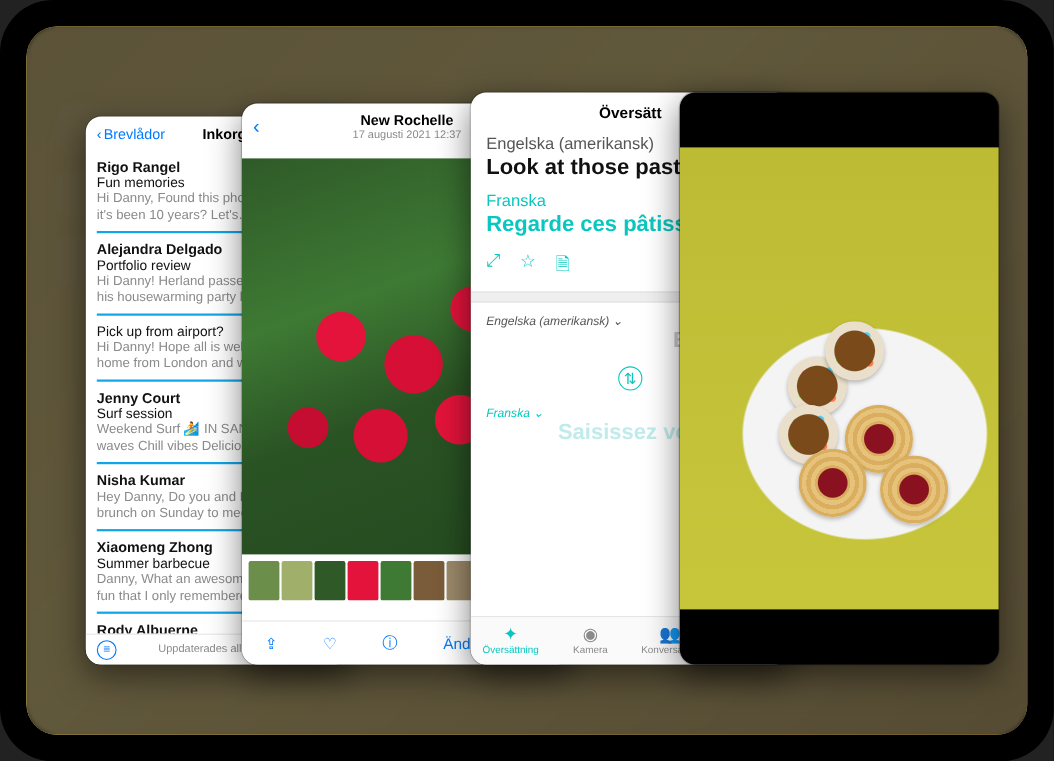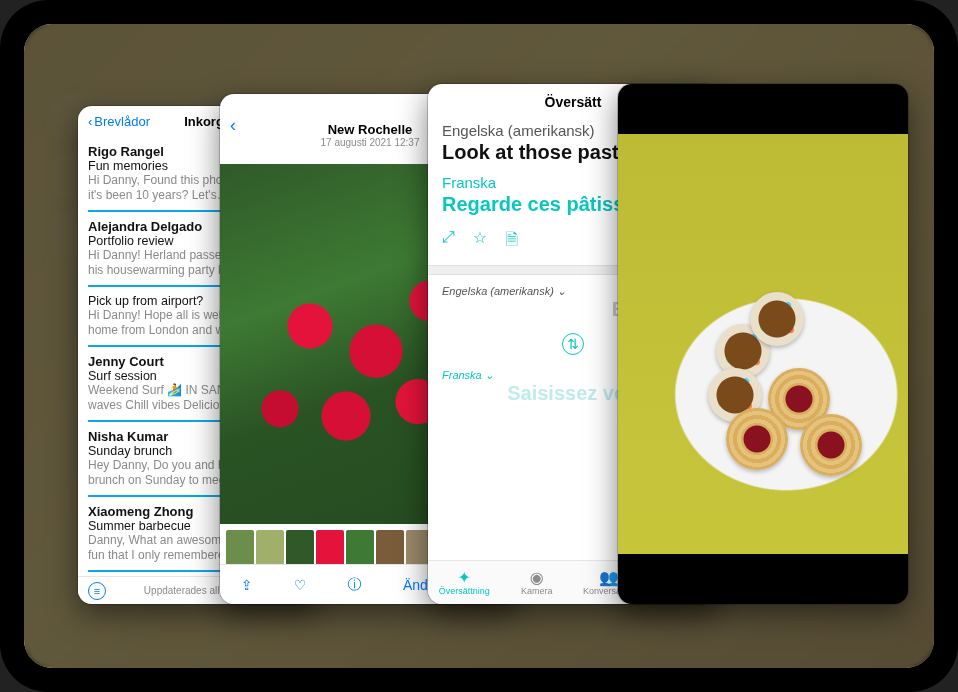--- a/index.html
+++ b/index.html
@@ -50,21 +50,21 @@
   .mail-from { font-weight: 600; font-size: 13px; color:#111; }
   .mail-subj { font-size: 12.5px; color:#111; }
   .mail-prev { font-size: 12px; color:#8a8a8d; line-height: 1.25; max-height: 2.5em; overflow:hidden; }
   .mail-foot { position:absolute; bottom:0; left:0; right:0; height:28px; display:flex; align-items:center; justify-content:space-between; padding:0 10px; font-size:10px; color:#8a8a8d; border-top:1px solid #e6e6e8; background:#fff;}
   .mail-foot .circ { width:18px;height:18px;border-radius:50%;border:1.5px solid #007aff; display:flex;align-items:center;justify-content:center;color:#007aff;font-size:11px;}
 
   
   .c-photos { left: 196px; width: 300px; z-index: 2; top: 70px; height: 510px; }
   .ph-bar { display:flex; align-items:center; justify-content:space-between; padding: 8px 10px; }
   .ph-back { color:#007aff; font-size:18px; }
-  .ph-center { text-align:center;margin-top:20px; }
+  .ph-center { text-align:center; }
   .ph-center .loc { font-weight:600; font-size:13px; }
   .ph-center .ts  { font-size:10px; color:#8a8a8d; }
   .ph-img { margin: 8px 0 0 0; height: 360px; background:
      radial-gradient(circle at 30% 45%, #e3133b 0 22px, transparent 23px),
      radial-gradient(circle at 52% 52%, #d60f36 0 26px, transparent 27px),
      radial-gradient(circle at 70% 38%, #e3133b 0 20px, transparent 21px),
      radial-gradient(circle at 42% 70%, #d60f36 0 24px, transparent 25px),
      radial-gradient(circle at 66% 66%, #e3133b 0 22px, transparent 23px),
      radial-gradient(circle at 20% 68%, #c40d31 0 18px, transparent 19px),
      linear-gradient(160deg,#2f5a28 0%, #3e7a34 35%, #2a5324 60%, #244a20 100%);
@@ -180,21 +180,20 @@
               <div class="mail-subj">Pick up from airport?</div>
               <div class="mail-prev">Hi Danny! Hope all is well with yo… home from London and was wond…</div>
             </div>
             <div class="mail-item">
               <div class="mail-from">Jenny Court</div>
               <div class="mail-subj">Surf session</div>
               <div class="mail-prev">Weekend Surf 🏄 IN SANTA CRU… waves Chill vibes Delicious snac…</div>
             </div>
             <div class="mail-item">
               <div class="mail-from">Nisha Kumar</div>
-              <div class="mail-subj">Sunday brunch</div>
               <div class="mail-prev">Hey Danny, Do you and Rigo wan… brunch on Sunday to meet my d…</div>
             </div>
             <div class="mail-item">
               <div class="mail-from">Xiaomeng Zhong</div>
               <div class="mail-subj">Summer barbecue</div>
               <div class="mail-prev">Danny, What an awesome barbe… much fun that I only remembere…</div>
             </div>
             <div class="mail-item">
               <div class="mail-from">Rody Albuerne</div>
               <div class="mail-subj">Baking workshop</div>

